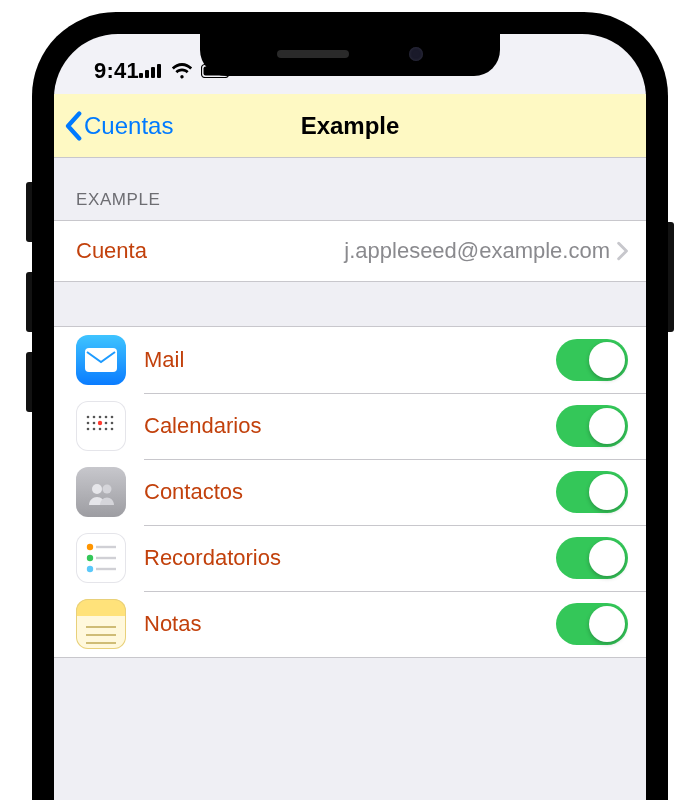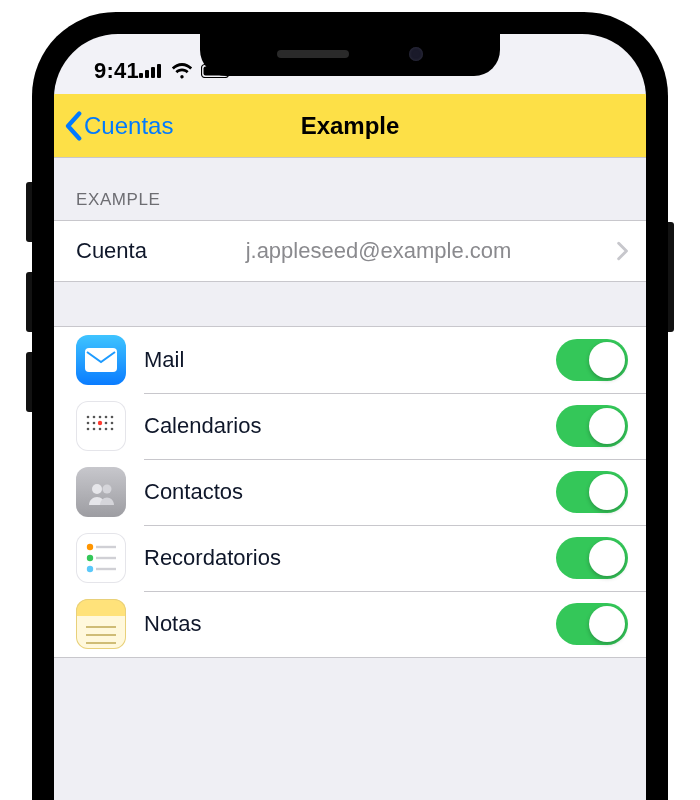--- a/index.html
+++ b/index.html
@@ -52,21 +52,21 @@
     font-weight: 600; font-size: 22px; letter-spacing: 0.2px;
     z-index: 40;
   }
   .status-right { display: flex; align-items: center; gap: 8px; }
   .status-right svg { display:block; }
 
   
   .navbar {
     position: absolute; top: 60px; left: 0; right: 0; height: 64px;
     border-bottom: 1px solid #c8c7cc;
-    background: #fde047;
+    background: #fef9c3;
     display: flex; align-items: center;
     z-index: 30;
   }
   .back {
     display: flex; align-items: center; gap: 2px;
     color: #007aff; font-size: 24px;
     padding-left: 10px;
     cursor: pointer;
   }
   .back svg { display:block; }
@@ -91,22 +91,22 @@
   .cell {
     display: flex; align-items: center;
     min-height: 60px;
     padding: 8px 18px 8px 22px;
     position: relative;
   }
   .cell + .cell::before {
     content:""; position:absolute; left:22px; right:0; top:0; height:1px; background:#c8c7cc;
   }
   .cell.iconrow + .cell.iconrow::before { left: 90px; }
-  .cell-label { font-size: 22px; color: #0f172a; flex: 0 0 auto; }
-  .cell-value { flex: 1; text-align: center; font-size: 22px; color: #8a8a8e; margin-right: 6px; white-space: nowrap; overflow: hidden; text-overflow: ellipsis; }
+  .cell-label { font-size: 22px; color: #c2410c; flex: 0 0 auto; }
+  .cell-value { flex: 1; text-align: right; font-size: 22px; color: #8a8a8e; margin-right: 6px; white-space: nowrap; overflow: hidden; text-overflow: ellipsis; }
   .disclosure { color:#c7c7cc; }
 
   .app-icon {
     width: 50px; height: 50px; border-radius: 12px; margin-right: 18px; flex: 0 0 auto;
     display:inline-flex; align-items:center; justify-content:center;
   }
   .cell.iconrow .cell-label { flex: 1; }
 
   
   .toggle {

